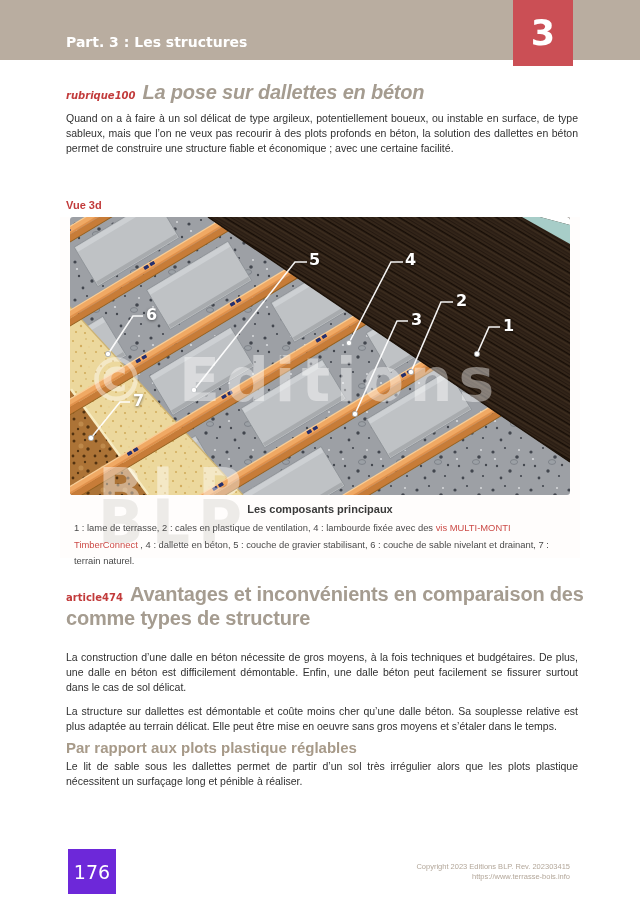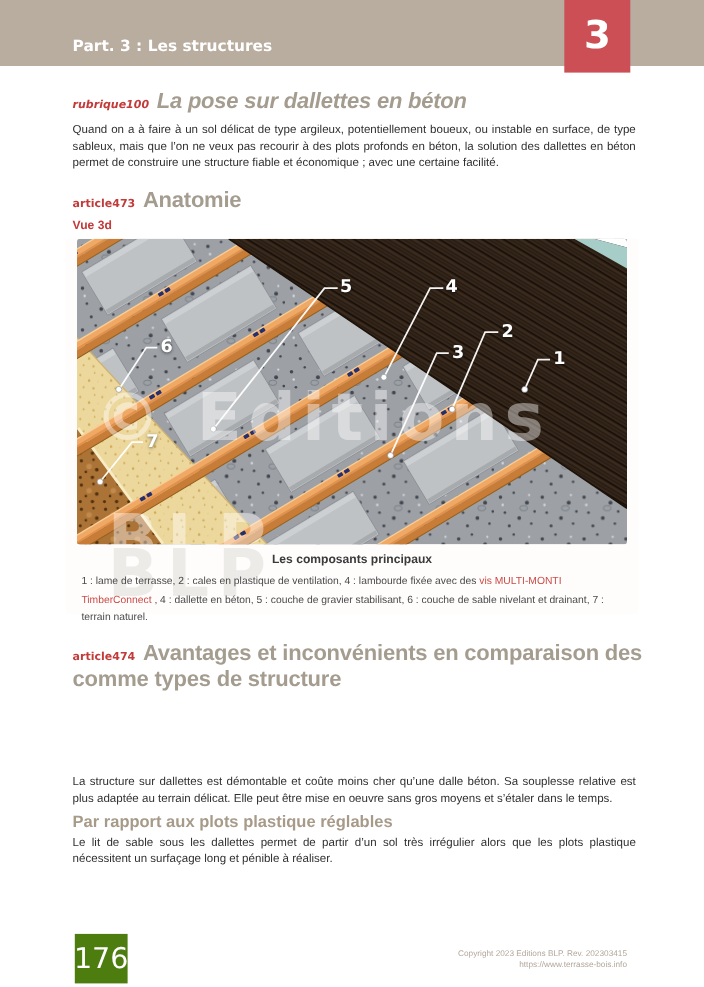--- a/index.html
+++ b/index.html
@@ -35,43 +35,40 @@
   .wm2{left:28px;top:238px;font-size:60px;letter-spacing:8px;color:rgba(255,255,255,0.42);}
   .wm3{left:38px;top:270px;font-size:60px;letter-spacing:8px;color:#edebe8;z-index:0;}
   .callout{position:absolute;color:#fff;font-weight:bold;font-size:16px;
         font-family:"DejaVu Sans",sans-serif;text-shadow:0 1px 3px rgba(0,0,0,0.55);z-index:4;}
   .captiontitle{position:absolute;left:10px;top:286px;width:500px;text-align:center;
         font-weight:bold;font-size:11px;color:#3a3a3a;z-index:1;}
   .legend{position:absolute;left:14px;top:303px;width:496px;font-size:9.4px;line-height:16.5px;
         color:#4a4a4a;z-index:1;}
   .legendlink{color:#cc4b47;cursor:pointer;}
   
-  .pagenumbox{position:absolute;left:68px;top:849px;width:48px;height:45px;background:#4d7c0f;
-        color:#ffffff;font-size:26px;font-family:"DejaVu Sans",sans-serif;
+  .pagenumbox{position:absolute;left:68px;top:849px;width:48px;height:45px;background:#6d28d9;
+        color:#ffffff;font-size:19px;font-family:"DejaVu Sans",sans-serif;
         display:flex;align-items:center;justify-content:center;}
   .copyright{position:absolute;left:300px;top:862px;width:270px;text-align:right;
         font-size:7.5px;line-height:9.5px;color:#b3a79a;}
 </style>
 </head>
 <body>
 
 <div class="page">
 
   <div class="band"></div>
   <div class="breadcrumb">Part. 3 : Les structures</div>
   <div class="chapterbox">3</div>
 
   <div class="hrow" style="top:82px;font-style:italic;">
     <span class="tag">rubrique100</span><span class="h2">La pose sur dallettes en béton</span>
   </div>
   <div class="para" style="top:111px;">Quand on a à faire à un sol délicat de type argileux, potentiellement boueux, ou instable en surface, de type sableux, mais que l’on ne veux pas recourir à des plots profonds en béton, la solution des dallettes en béton permet de construire une structure fiable et économique ; avec une certaine facilité.</div>
 
-  <div class="hrow" style="top:172px;">
-    <span class="tag">article473</span><span class="h2">Anatomie</span>
-  </div>
   <div class="viewlabel">Vue 3d</div>
 
   <div class="figpanel">
     <div class="wm wm3">BLP</div>
 
     <div class="fig">
       <svg width="500" height="278" viewBox="0 0 500 278">
         <defs>
           <pattern id="pGravel" patternUnits="userSpaceOnUse" width="38" height="38">
             <circle cx="5" cy="7" r="1.6" fill="#42464e"></circle>
@@ -240,20 +237,21 @@
     </div>
 
     <div class="captiontitle">Les composants principaux</div>
     <div class="legend"><span>1 : lame de terrasse, 2 : cales en plastique de ventilation, 4 : lambourde fixée avec des </span><span class="legendlink">vis MULTI-MONTI TimberConnect</span><span> , 4 : dallette en béton, 5 : couche de gravier stabilisant, 6 : couche de sable nivelant et drainant, 7 : terrain naturel.</span></div>
   </div>
 
   <div class="hrow" style="top:584px;line-height:21px;">
     <span class="tag">article474</span><span class="h2">Avantages et inconvénients en comparaison des comme types de structure</span>
   </div>
 
+  <div class="para" style="top:650px;">La construction d’une dalle en béton nécessite de gros moyens, à la fois techniques et budgétaires. De plus, une dalle en béton est difficilement démontable. Enfin, une dalle béton peut facilement se fissurer surtout dans le cas de sol délicat.</div>
   <div class="para" style="top:704px;">La structure sur dallettes est démontable et coûte moins cher qu’une dalle béton. Sa souplesse relative est plus adaptée au terrain délicat. Elle peut être mise en oeuvre sans gros moyens et s’étaler dans le temps.</div>
 
   <div class="h3" style="top:739px;">Par rapport aux plots plastique réglables</div>
   <div class="para" style="top:759px;">
     <p>Le lit de sable sous les dallettes permet de partir d’un sol très irrégulier alors que les plots plastique nécessitent un surfaçage long et pénible à réaliser.</p>
   </div>
 
   <div class="pagenumbox">176</div>
   <div class="copyright">
     <div>Copyright 2023 Editions BLP. Rev. 202303415</div>

